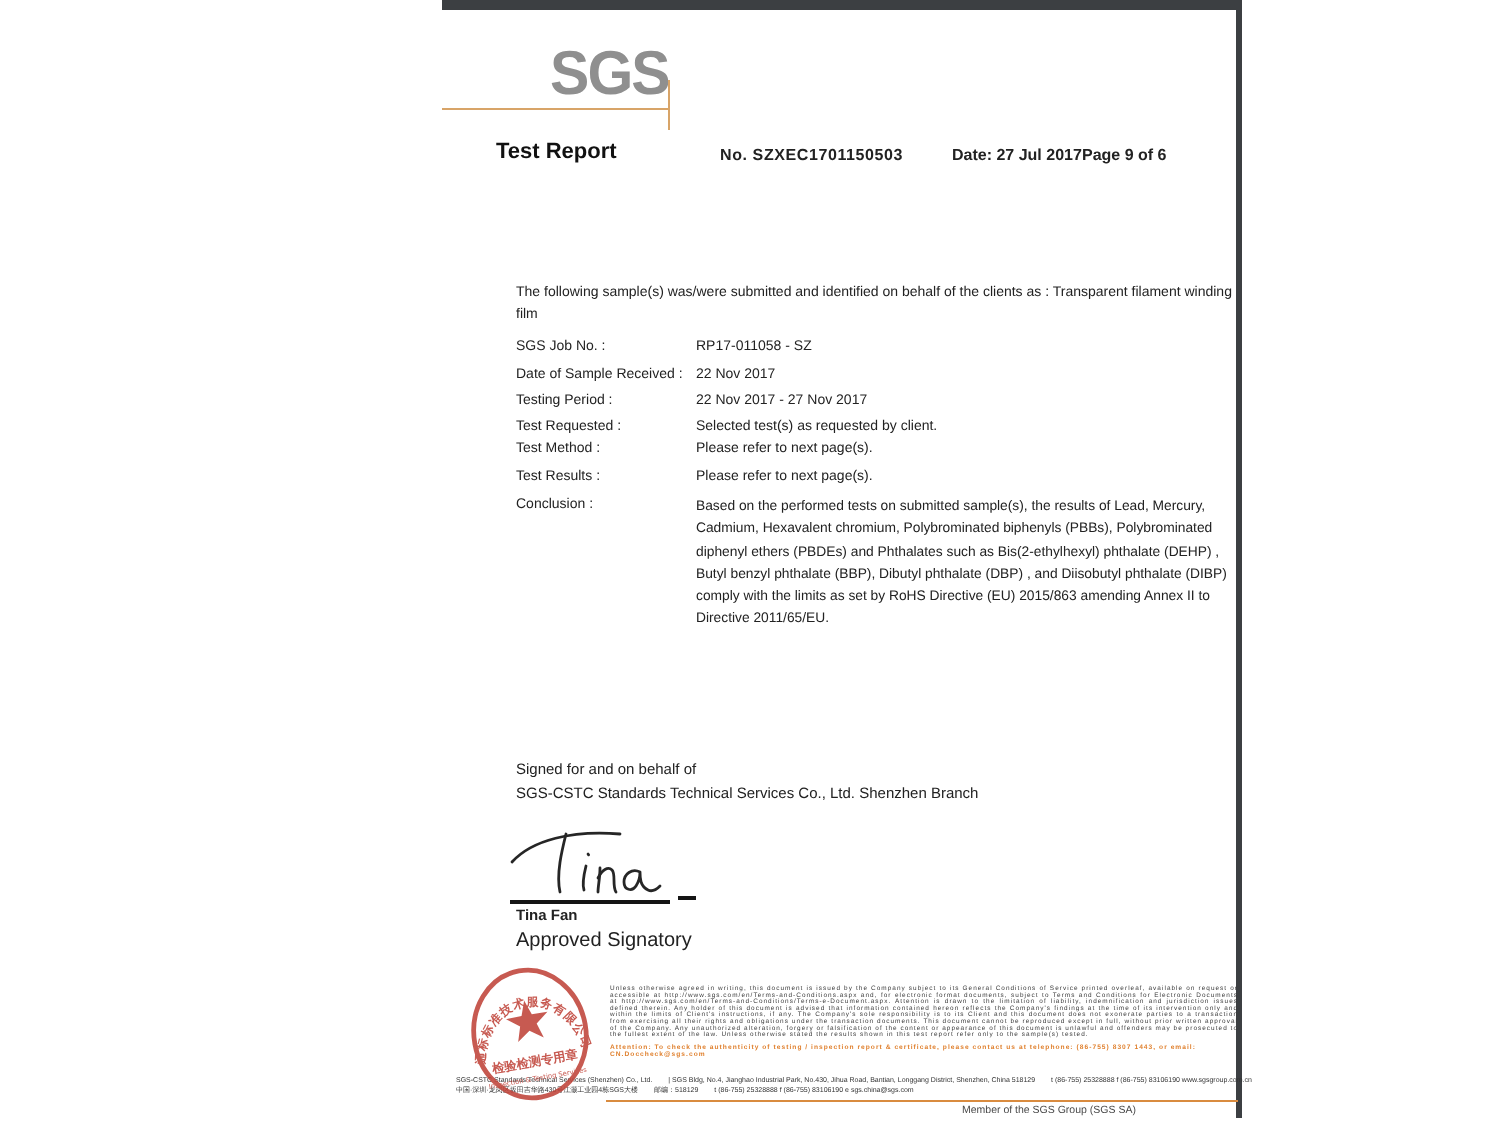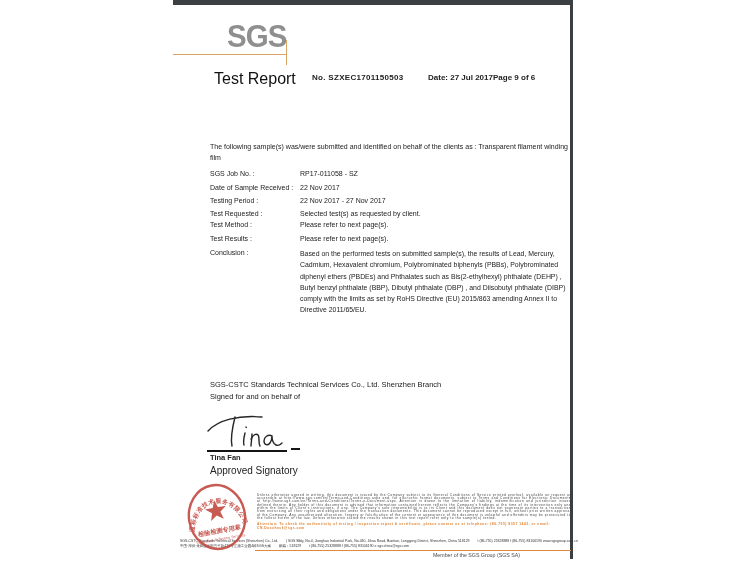--- a/index.html
+++ b/index.html
@@ -1,30 +1,30 @@
 <!DOCTYPE html>
 <html><head>
 <meta charset="utf-8">
 <style>
   html,body{margin:0;padding:0;background:#ffffff;}
   .page{position:relative;width:629px;height:562px;background:#ffffff;overflow:hidden;
-        font-family:"Liberation Sans","DejaVu Sans",sans-serif;color:#1d1d1d;}
+        font-family:"Liberation Sans","DejaVu Sans",sans-serif;color:#1d1d1d;margin-left:48px;}
 
   
   .top-edge{position:absolute;left:173px;top:0;width:400px;height:5px;background:#3c3f42;}
   .right-edge{position:absolute;left:570px;top:0;width:3px;height:559px;background:#3c3f42;}
 
   
   .logo{position:absolute;left:227px;top:19px;font-size:31px;font-weight:bold;color:#8f8f8f;
         letter-spacing:-1px;transform:scaleX(.95);transform-origin:0 0;}
   .crop-h{position:absolute;left:173px;top:54px;width:113px;height:1px;background:#d8a468;}
   .crop-v{position:absolute;left:286px;top:40px;width:1px;height:25px;background:#d8a468;}
 
   
-  .title{position:absolute;left:214px;top:70px;font-size:16px;font-weight:normal;color:#111;}
+  .title{position:absolute;left:200px;top:70px;font-size:11px;font-weight:bold;color:#111;}
   .meta{position:absolute;top:73px;font-size:8px;font-weight:bold;color:#222;}
   .meta.no{left:312px;letter-spacing:.3px;text-align:right;}
   .meta.date{left:428px;}
   .meta.pg{left:493px;}
 
   
   .client{position:absolute;left:210px;top:92px;font-size:8px;font-weight:bold;color:#1c1c1c;line-height:12.5px;width:360px;}
 
   
   .statement{position:absolute;left:210px;top:142px;width:358px;font-size:7px;line-height:10.5px;color:#222;}
@@ -106,22 +106,22 @@
       <div class="lbl">Test Results :</div>
       <div class="val">Please refer to next page(s).</div>
     </div>
     <div class="row">
       <div class="lbl">Conclusion :</div>
       <div class="val para">Based on the performed tests on submitted sample(s), the results of Lead, Mercury, Cadmium, Hexavalent chromium, Polybrominated biphenyls (PBBs), Polybrominated diphenyl ethers (PBDEs) and Phthalates such as Bis(2-ethylhexyl) phthalate (DEHP) , Butyl benzyl phthalate (BBP), Dibutyl phthalate (DBP) , and Diisobutyl phthalate (DIBP) comply with the limits as set by RoHS Directive (EU) 2015/863 amending Annex II to Directive 2011/65/EU.</div>
     </div>
   </div>
 
   <div class="signedfor">
+    <div>Signed for and on behalf of</div>
     <div>SGS-CSTC Standards Technical Services Co., Ltd. Shenzhen Branch</div>
-    <div>Signed for and on behalf of</div>
   </div>
 
   <svg class="sig-svg" width="100" height="42" viewBox="0 0 100 42">
     <g stroke="#262626" stroke-width="1.4" fill="none" stroke-linecap="round">
       <path d="M4 23 C14 12 34 7 58 9"></path>
       <path d="M31 9 C29 17 26 29 28 38"></path>
       <path d="M41 25 C40 29 39 34 40 37"></path>
       <path d="M42 19 L42.3 19.4"></path>
       <path d="M48 26 C48 31 47 35 47 38"></path>
       <path d="M47 31 C49 27 52 25 54 27 C56 29 54 35 56 38"></path>

